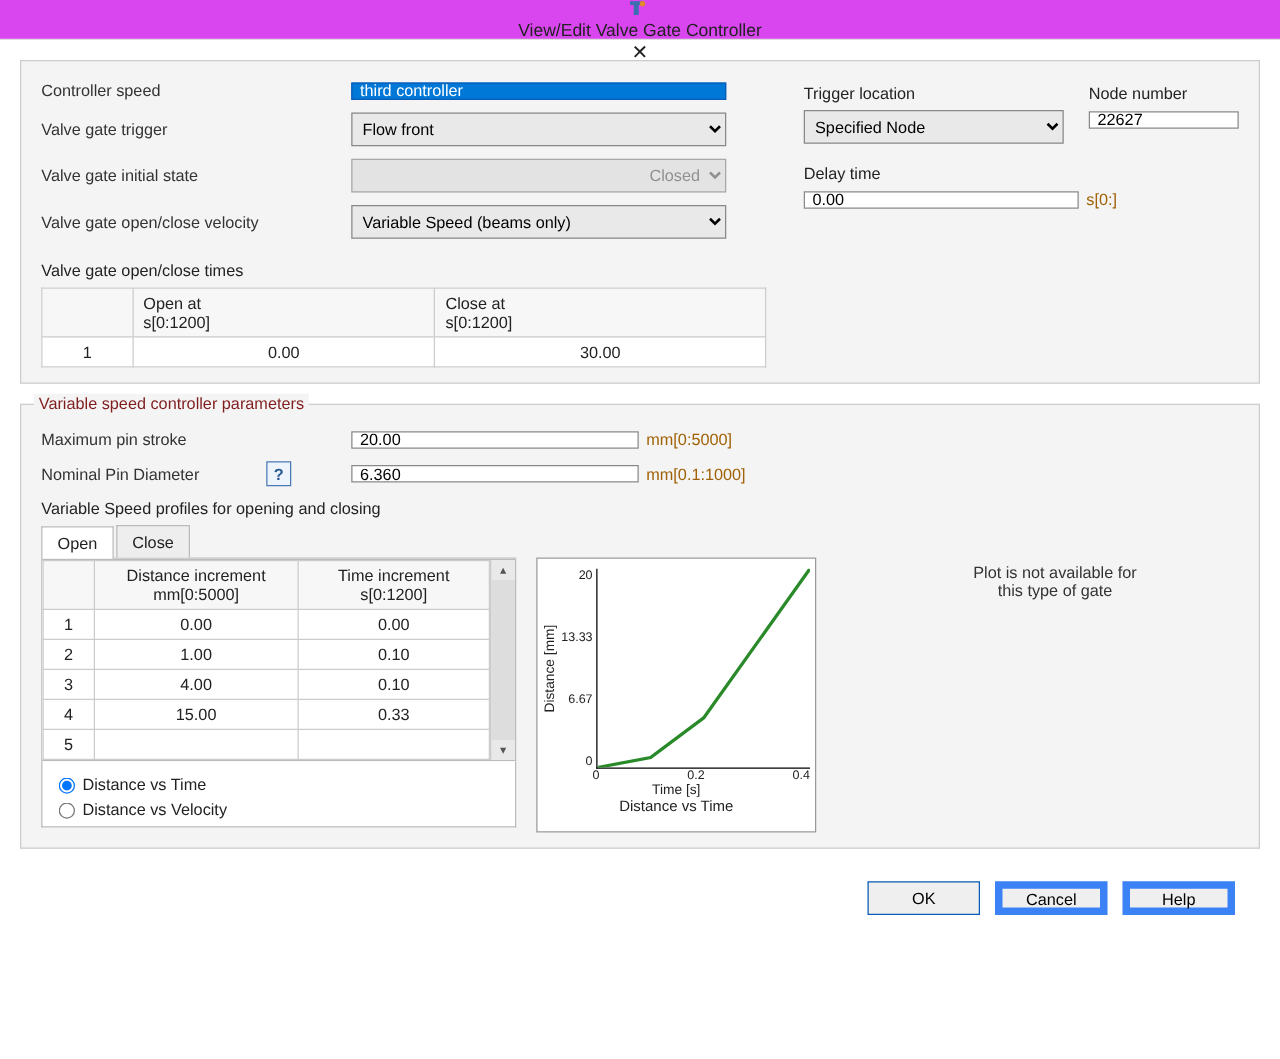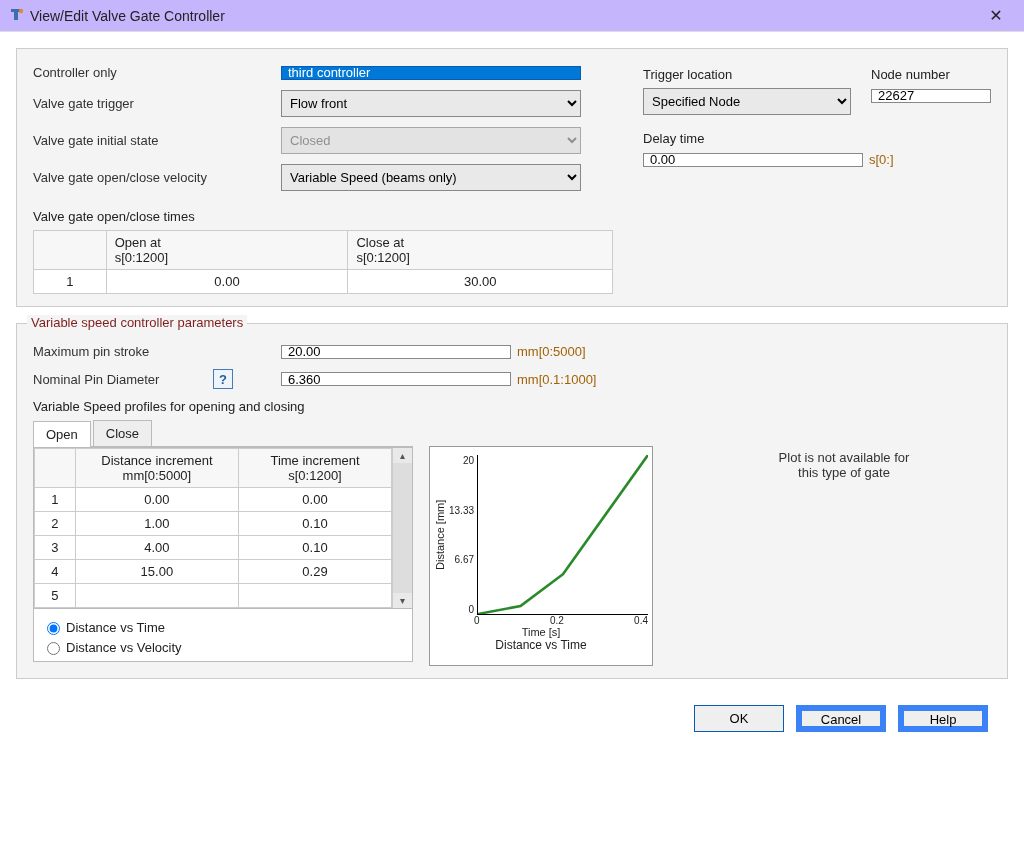--- a/index.html
+++ b/index.html
@@ -12,21 +12,22 @@
     width: 1024px;
     height: 847px;
     overflow: hidden;
   }
   .titlebar {
     height: 32px;
     display: flex;
     align-items: center;
     padding: 0 8px;
     border-bottom: 1px solid #ddd;
-    background: #c4b5fd;
+    background: #d946ef;
+    flex-direction: column;
   }
   .titlebar .app-icon { margin-right: 6px; display:flex; align-items:center;}
   .titlebar .title { flex: 1; font-size: 14px; }
   .titlebar .close { width: 40px; text-align: center; font-size: 16px; cursor: pointer; }
   .content {
     padding: 16px;
   }
   .group {
     border: 1px solid #ccc;
     padding: 16px 16px 12px 16px;
@@ -69,20 +70,21 @@
     height: 27px;
     border: 1px solid #888;
     background: #e9e9e9;
     font-family: inherit;
     font-size: 13px;
     padding: 0 4px;
   }
   select:disabled {
     color: #666;
     background: #ddd;
+    text-align: right;
   }
   .col-left { width: 248px; }
   .col-mid { width: 300px; margin-right: 20px; }
   .units { margin-left: 6px; color: #a16207; }
   .table {
     border: 1px solid #aaa;
     background: #fff;
     display: table;
     border-collapse: collapse;
     font-size: 13px;
@@ -195,21 +197,21 @@
   <span class="close">✕</span>
 </div>
 
 <div class="content">
 
   <div class="group">
     <div style="display:flex;">
 
       <div style="flex:0 0 600px;">
         <div class="form-row">
-          <label class="fld col-left">Controller only</label>
+          <label class="fld col-left">Controller speed</label>
           <input type="text" class="col-mid selected" value="third controller" style="">
         </div>
         <div class="form-row">
           <label class="fld col-left">Valve gate trigger</label>
           <select class="col-mid">
             <option>Flow front</option>
           </select>
         </div>
         <div class="form-row">
           <label class="fld col-left">Valve gate initial state</label>
@@ -320,21 +322,21 @@
                 <div class="td">0.10</div>
               </div>
             <div class="tr">
                 <div class="td">3</div>
                 <div class="td">4.00</div>
                 <div class="td">0.10</div>
               </div>
             <div class="tr">
                 <div class="td">4</div>
                 <div class="td">15.00</div>
-                <div class="td">0.29</div>
+                <div class="td">0.33</div>
               </div>
             <div class="tr">
                 <div class="td">5</div>
                 <div class="td"></div>
                 <div class="td"></div>
               </div>
           </div>
           <div class="scrollcol">
             <div class="arrow">▴</div>
             <div class="track"></div>

